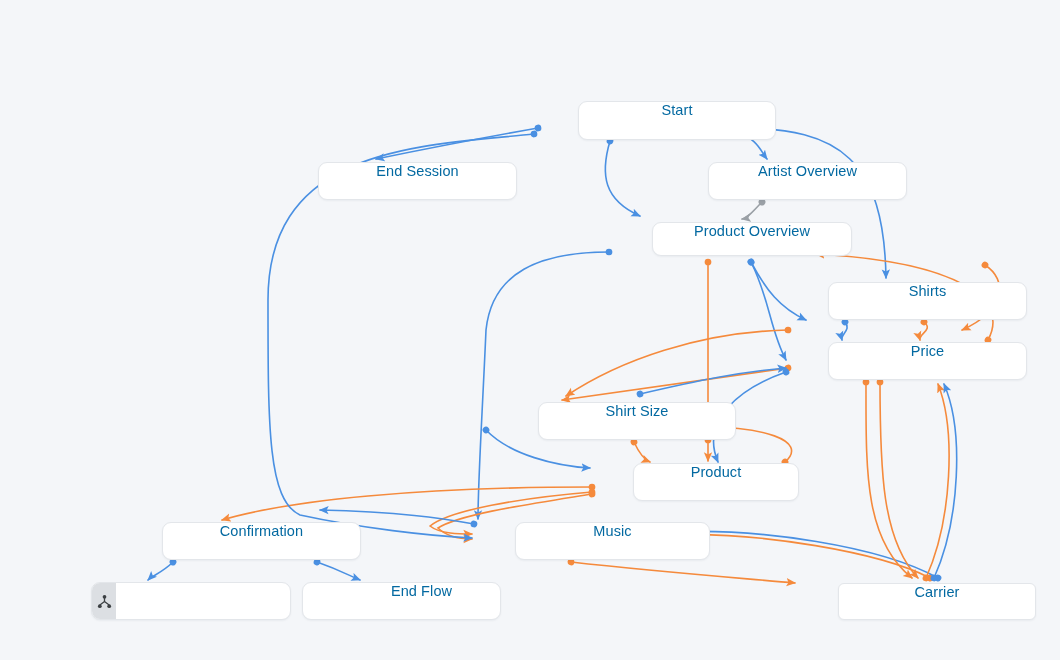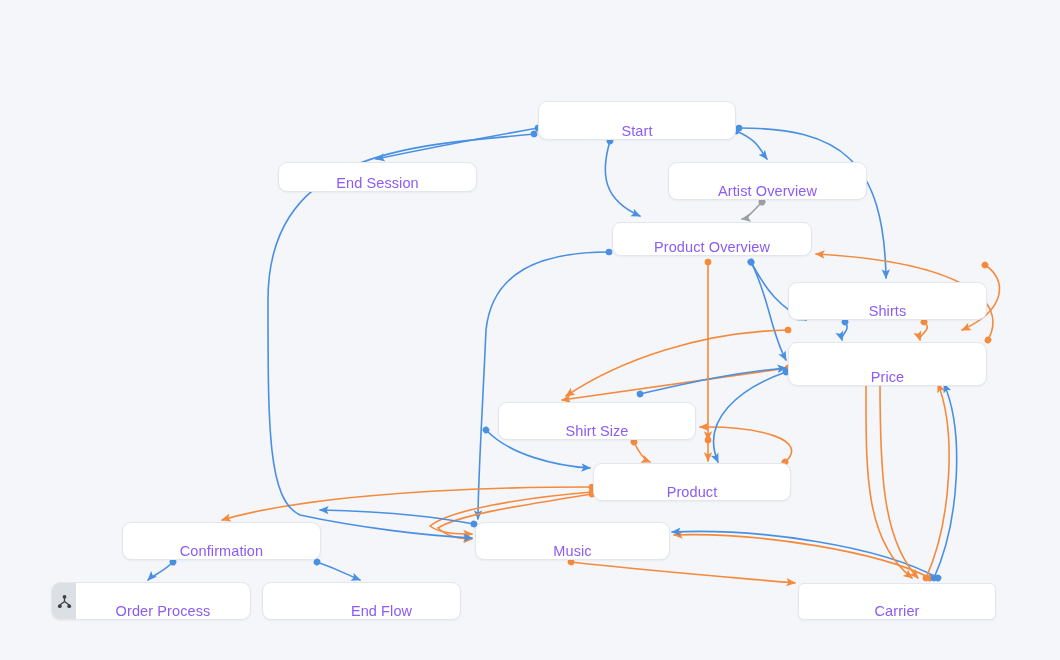--- a/index.html
+++ b/index.html
@@ -27,27 +27,28 @@
     height: 660px;
     pointer-events: none;
   }
   .node {
     position: absolute;
     box-sizing: border-box;
     background: #ffffff;
     border: 1px solid #e3e6ea;
     border-radius: 9px;
     display: flex;
-    align-items: flex-end;
+    align-items: flex-start;
     justify-content: center;
     font-size: 14.5px;
-    color: #8b5cf6;
+    color: #0369a1;
     letter-spacing: 0.1px;
     box-shadow: 0 1px 2px rgba(20,30,50,0.05);
     overflow: hidden;
+    margin-left: 40px;
   }
   .node .node-label {
     display: block;
     text-align: center;
     width: 100%;
     padding: 0 26px;
     box-sizing: border-box;
   }
   .node.has-icon .node-label {
     padding-left: 34px;
@@ -128,57 +129,56 @@
         <path d="M 880 382 C 880 470 882 540 918 578" fill="none" stroke="#f58a3c" stroke-width="1.6" stroke-linecap="round" marker-start="url(#dot-orange)" marker-end="url(#arrow-orange)"></path>
         <path d="M 474 524 C 440 518 400 512 320 510" fill="none" stroke="#4a90e2" stroke-width="1.6" stroke-linecap="round" marker-start="url(#dot-blue)" marker-end="url(#arrow-blue)"></path>
         <path d="M 786 372 C 740 388 700 420 718 462" fill="none" stroke="#4a90e2" stroke-width="1.6" stroke-linecap="round" marker-start="url(#dot-blue)" marker-end="url(#arrow-blue)"></path>
       </g>
   </svg>
 
   <div id="nodes-group">
       <div class="node" style="left: 538px; top: 101px; width: 198px; height: 39px;">
         <span class="node-label">Start</span>
       </div>
-      <div class="node" style="left: 278px; top: 162px; width: 199px; height: 30px;">
+      <div class="node" style="left: 278px; top: 162px; width: 199px; height: 38px;">
         <span class="node-label">End Session</span>
       </div>
       <div class="node" style="left: 668px; top: 162px; width: 199px; height: 38px;">
         <span class="node-label">Artist Overview</span>
       </div>
       <div class="node" style="left: 612px; top: 222px; width: 200px; height: 34px;">
         <span class="node-label">Product Overview</span>
       </div>
       <div class="node" style="left: 788px; top: 282px; width: 199px; height: 38px;">
         <span class="node-label">Shirts</span>
       </div>
-      <div class="node" style="left: 788px; top: 342px; width: 199px; height: 44px;">
+      <div class="node" style="left: 788px; top: 342px; width: 199px; height: 38px;">
         <span class="node-label">Price</span>
       </div>
       <div class="node" style="left: 498px; top: 402px; width: 198px; height: 38px;">
         <span class="node-label">Shirt Size</span>
       </div>
-      <div class="node" style="left: 593px; top: 463px; width: 198px; height: 38px;">
+      <div class="node" style="left: 593px; top: 463px; width: 166px; height: 38px;">
         <span class="node-label">Product</span>
       </div>
       <div class="node" style="left: 122px; top: 522px; width: 199px; height: 38px;">
         <span class="node-label">Confirmation</span>
       </div>
       <div class="node" style="left: 475px; top: 522px; width: 195px; height: 38px;">
         <span class="node-label">Music</span>
       </div>
       <div class="node has-icon" style="left: 51px; top: 582px; width: 200px; height: 38px;">
         <span class="node-icon">
           <svg width="15" height="15" viewBox="0 0 16 16" fill="none">
             <circle cx="8" cy="3" r="2" fill="#3c4043"></circle>
             <circle cx="3" cy="13" r="2" fill="#3c4043"></circle>
             <circle cx="13" cy="13" r="2" fill="#3c4043"></circle>
             <path d="M8 4.8 L8 8 M8 8 L3.4 11.4 M8 8 L12.6 11.4" stroke="#3c4043" stroke-width="1.4" stroke-linecap="round"></path>
           </svg>
         </span>
-        <span class="node-label">Order Process</span>
       </div>
       <div class="node" style="left: 262px; top: 582px; width: 199px; height: 38px; padding-left: 40px;">
         <span class="node-label">End Flow</span>
       </div>
       <div class="node" style="left: 798px; top: 583px; width: 198px; height: 37px; border-radius: 6px;">
         <span class="node-label">Carrier</span>
       </div>
     </div>
 
 </div>

